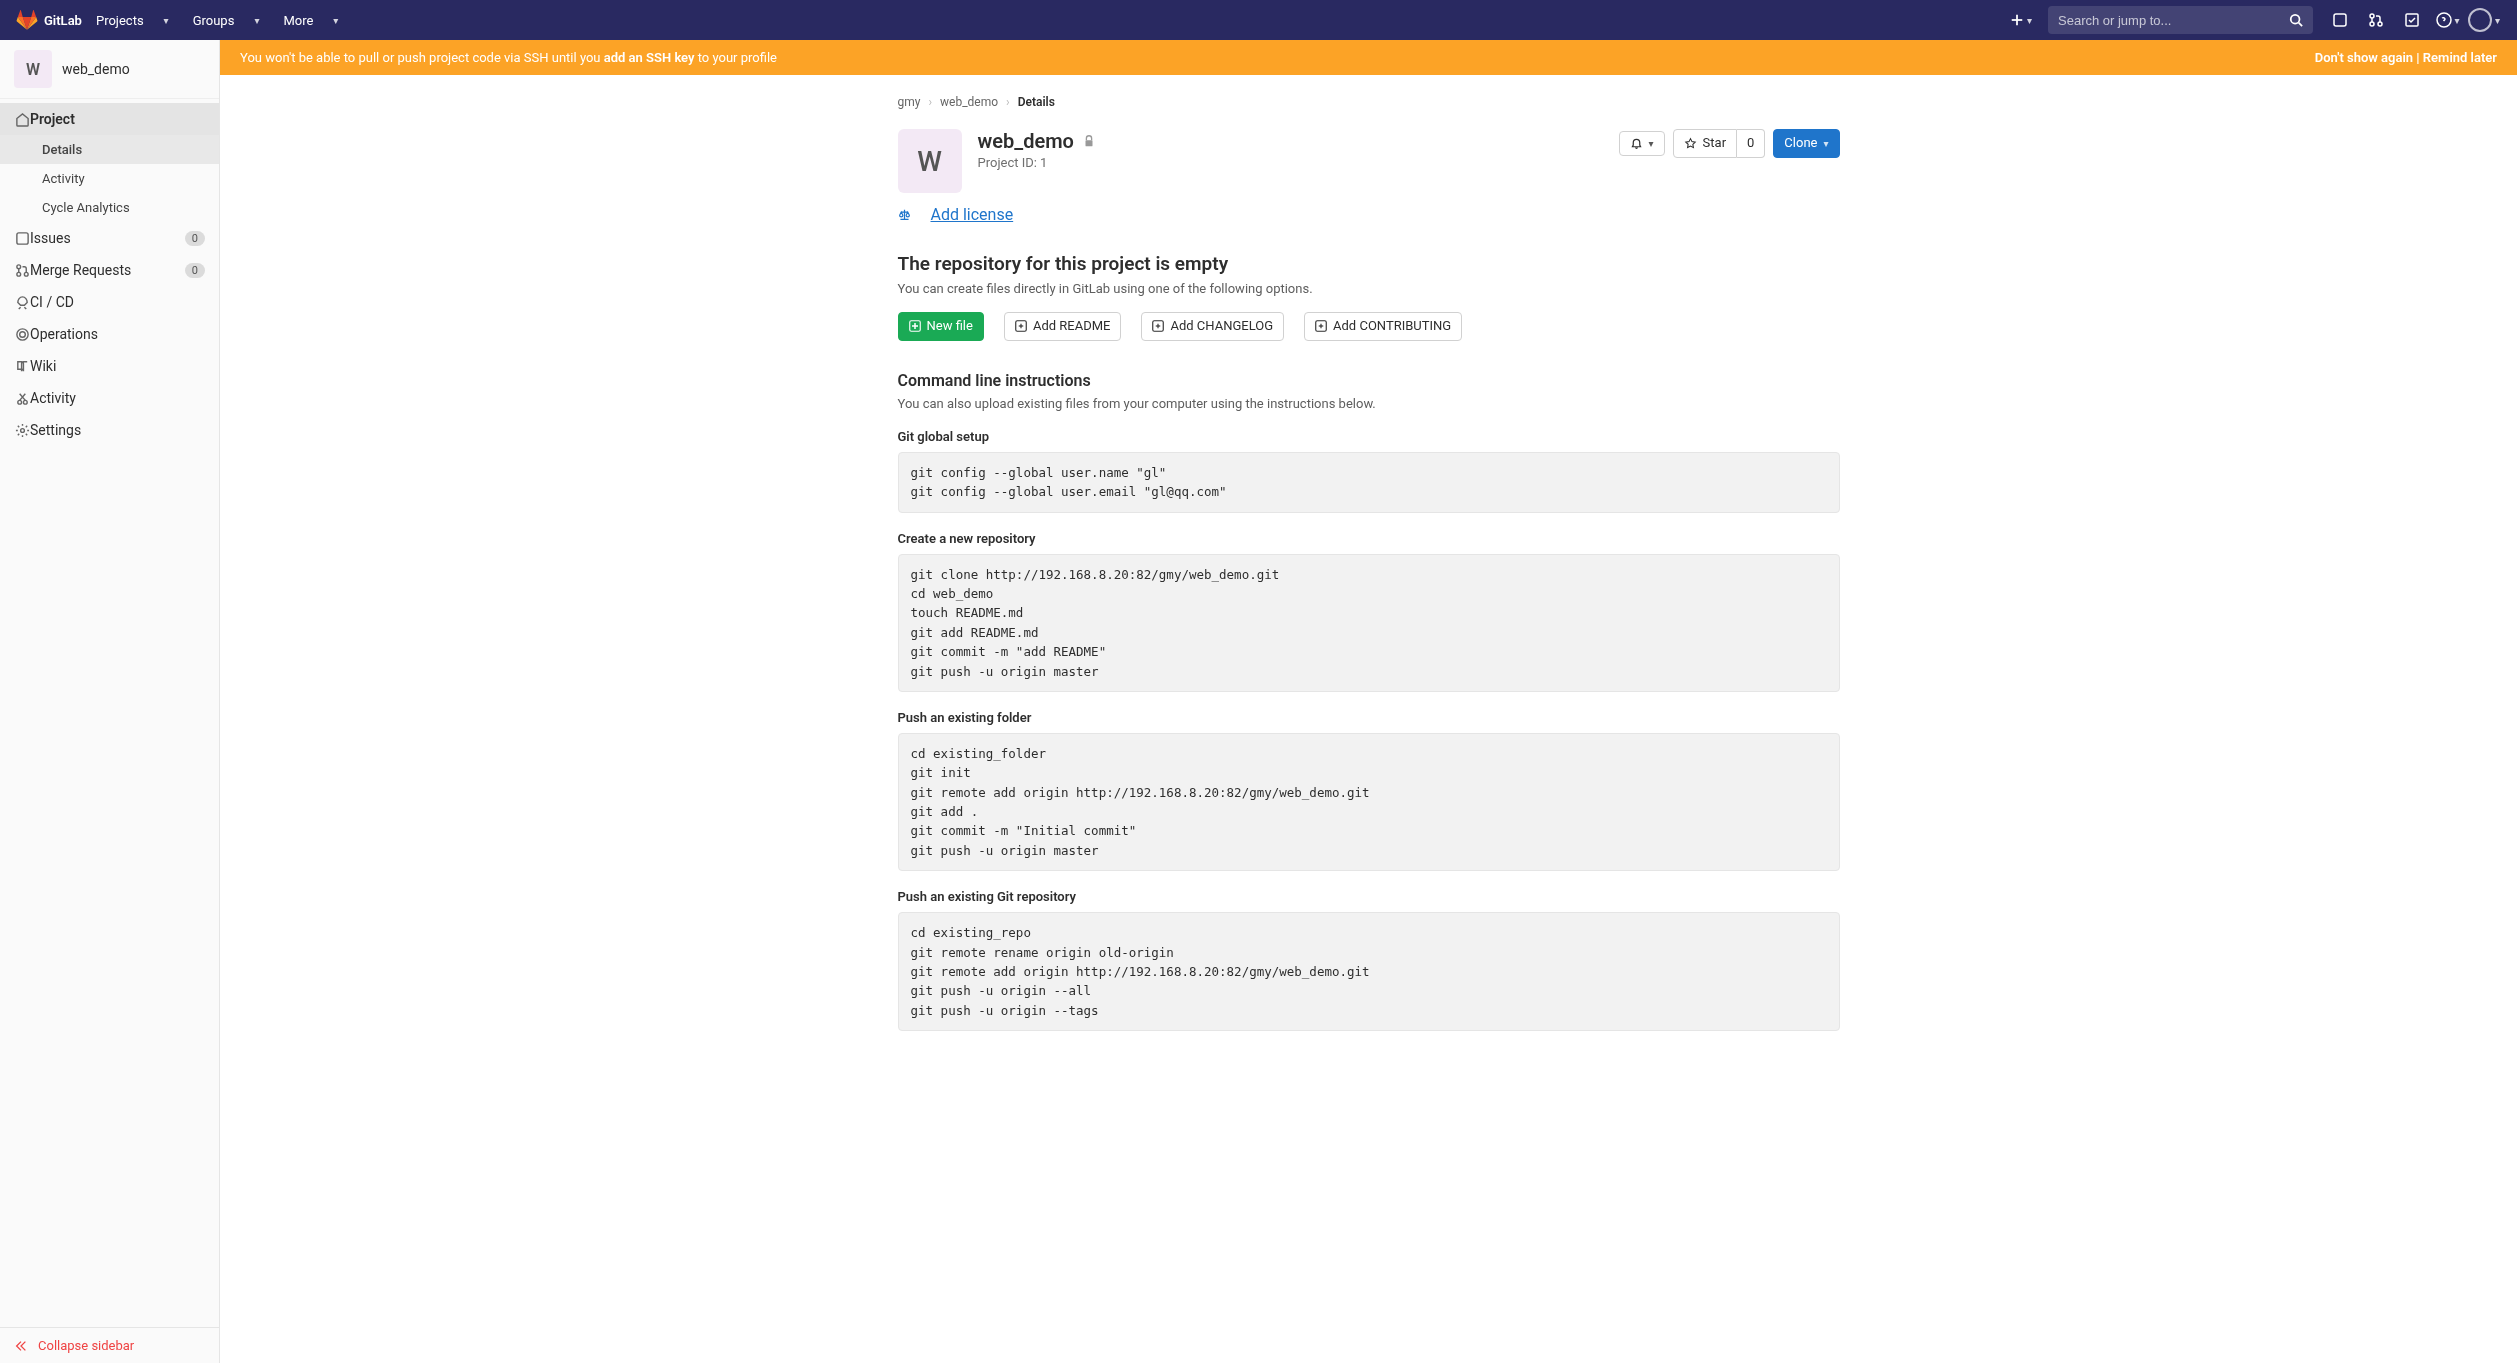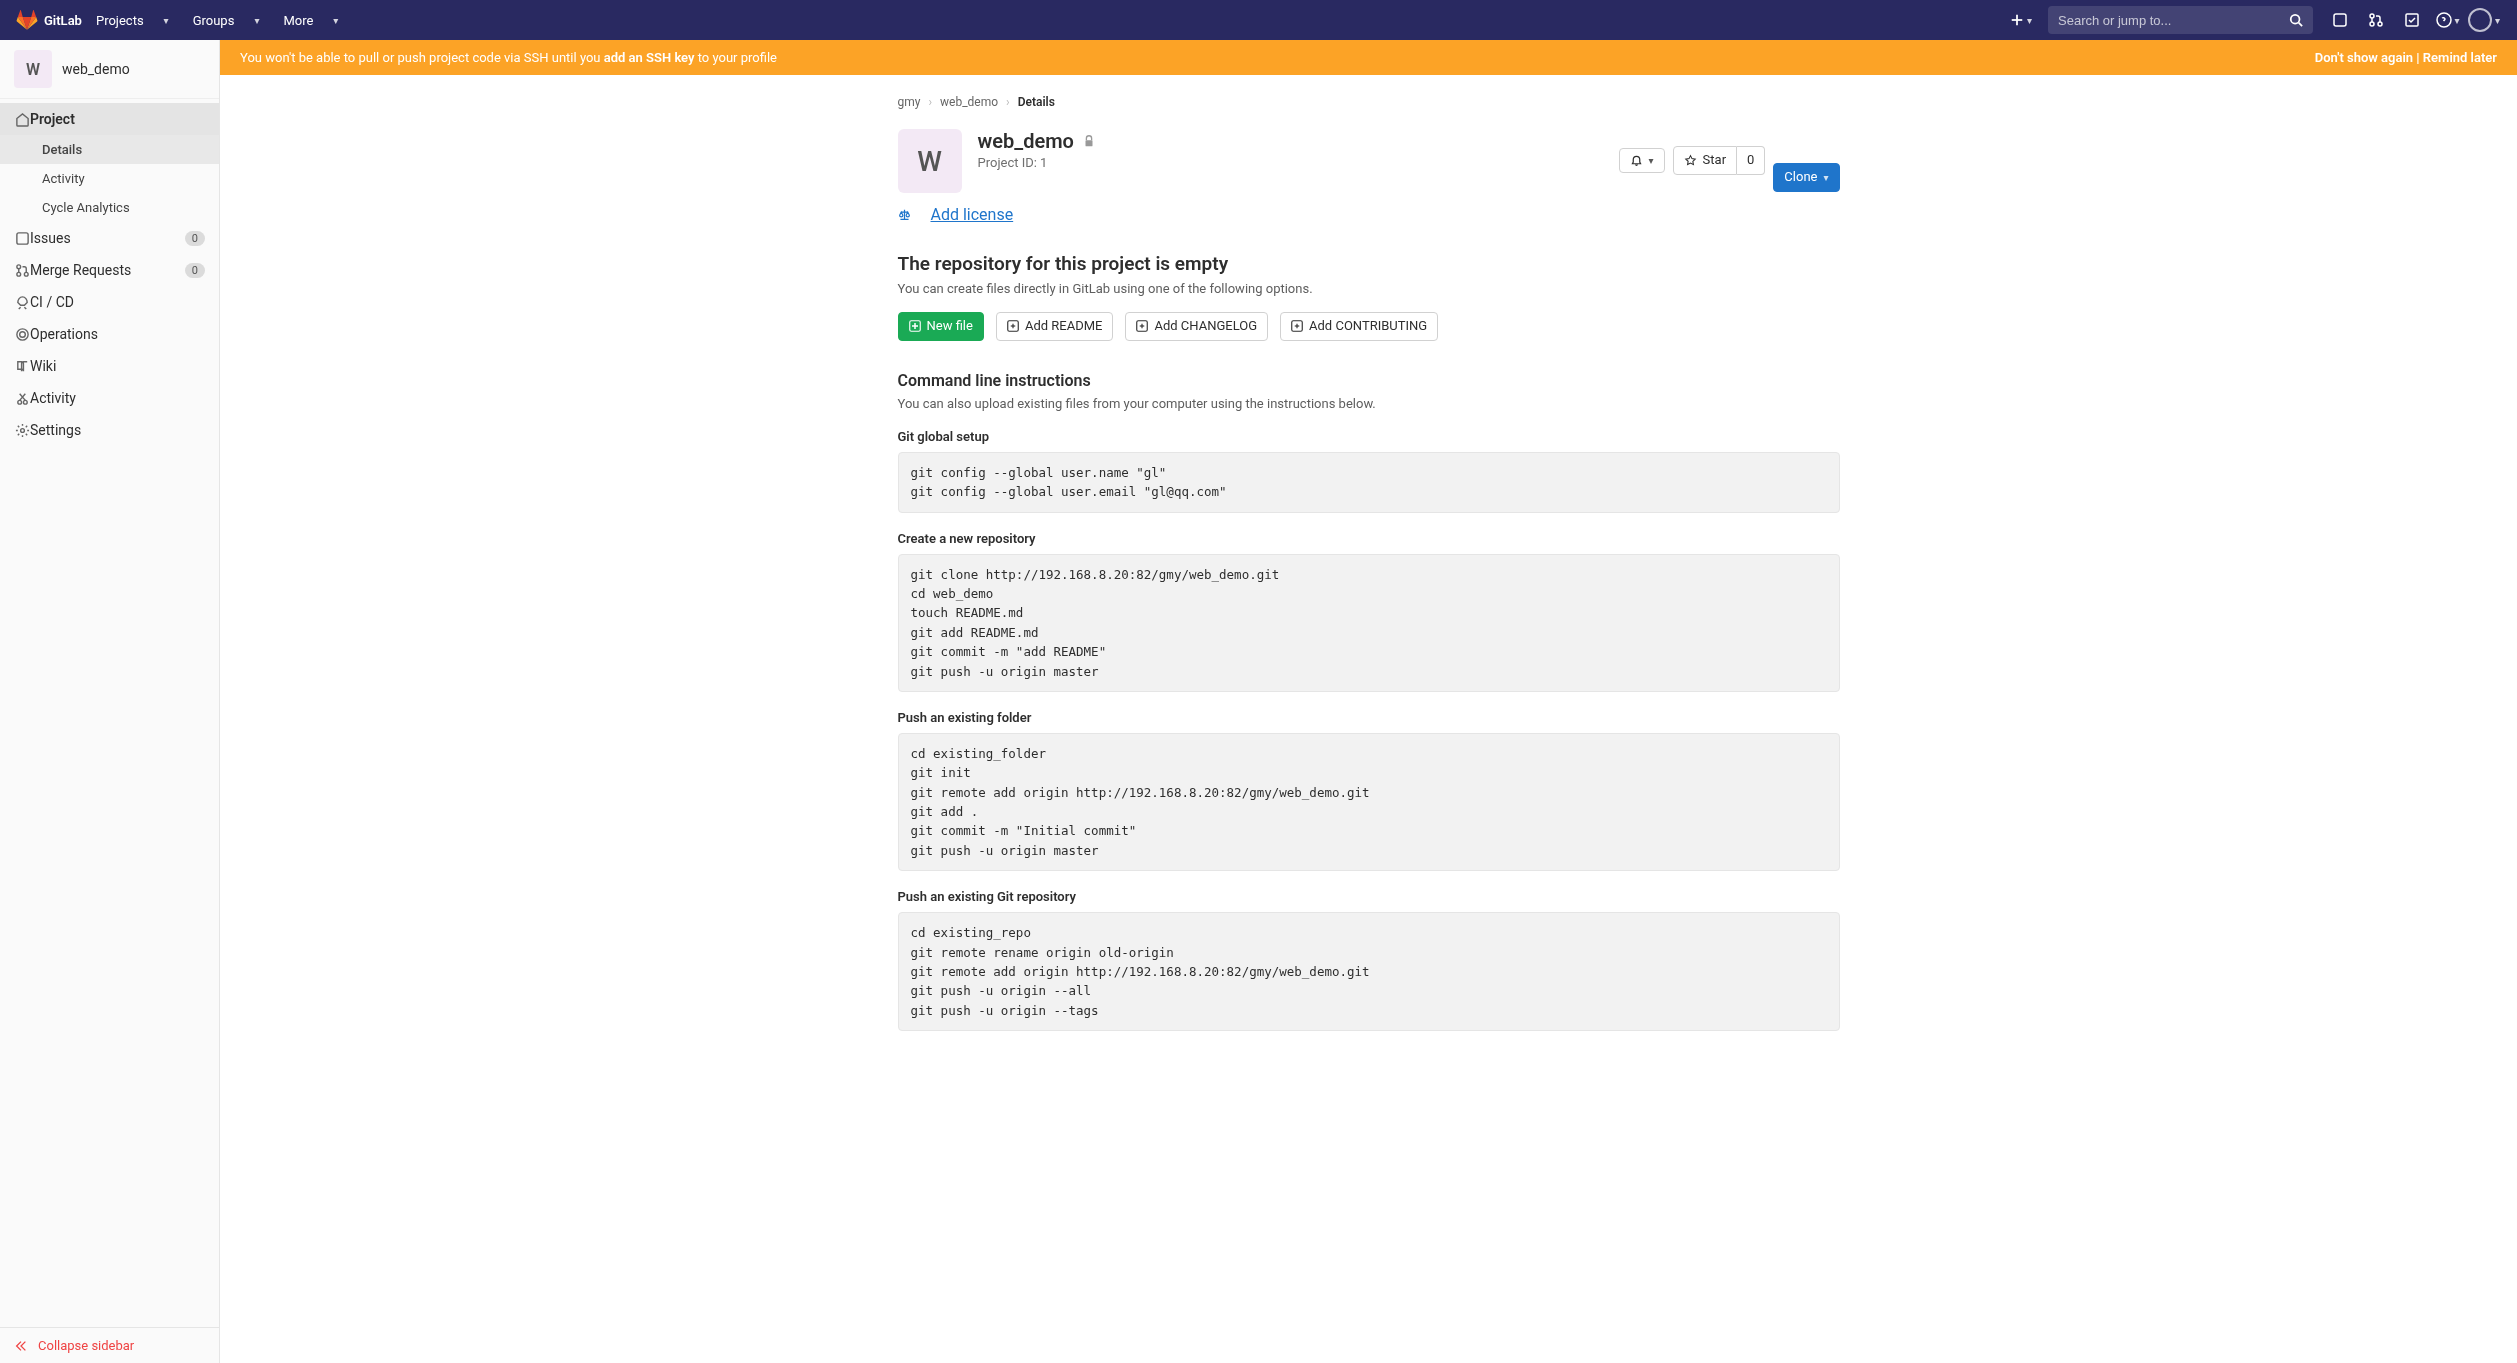--- a/index.html
+++ b/index.html
@@ -55,30 +55,30 @@
 
   .project-header { display: flex; align-items: flex-start; gap: 16px; margin-bottom: 10px; }
   .project-avatar-lg { width: 64px; height: 64px; background: #f3e9f5; border-radius: 6px; display:flex; align-items:center; justify-content:center; font-size:28px; font-weight:500; color:#555; }
   .project-meta h1 { font-size: 20px; font-weight: 600; display:flex; align-items:center; gap:8px; }
   .project-meta .subtitle { font-size: 13px; color: #707070; margin-top: 2px; }
   .project-actions { margin-left: auto; display: flex; gap: 8px; align-items: center; }
   .btn { display: inline-flex; align-items: center; gap: 6px; padding: 5px 10px; border: 1px solid #d1d1d1; background: #fff; border-radius: 4px; font-size: 13px; cursor: pointer; color: #2e2e2e; line-height:1.3; }
   .btn-group { display: inline-flex; border-radius: 8px; }
   .btn-group .btn:first-child { border-radius: 4px 0 0 4px; }
   .btn-group .btn:last-child { border-radius: 0 4px 4px 0; border-left: none; }
-  .btn-primary { background: #1f75cb; border-color: #1f75cb; color: #fff; margin-top: 34px; }
+  .btn-primary { background: #1f75cb; border-color: #1f75cb; color: #fff; }
   .btn-success { background: #1aaa55; border-color: #1aaa55; color: #fff; }
 
   .add-license { margin: 12px 0 28px; }
   .add-license a { color: #1f75cb; font-size: 16px; display: inline-flex; align-items: center; gap: 20px; }
 
   h2.section-title { font-size: 19px; font-weight: 600; margin-bottom: 6px; }
   p.section-desc { font-size: 13px; color: #5e5e5e; margin-bottom: 16px; }
 
-  .action-buttons { display: flex; gap: 12px; margin-bottom: 30px; }
+  .action-buttons { display: flex; gap: 20px; margin-bottom: 30px; }
 
   h3.cli-title { font-size: 16px; font-weight: 600; margin-bottom: 6px; }
   h5.step-title { font-size: 13px; font-weight: 600; margin: 18px 0 8px; }
   pre.codeblock { background: #f2f2f2; border: 1px solid #e5e5e5; border-radius: 4px; padding: 10px 12px; font-family: Menlo, Consolas, monospace; font-size: 12.5px; line-height: 1.55; color: #2e2e2e; white-space: pre; overflow-x:auto;}
   .lock-icon { font-size: 14px; color: #999; }
   .star-count { border-left: none !important; }
 
   svg { display:block; }
 </style>
 </head>

